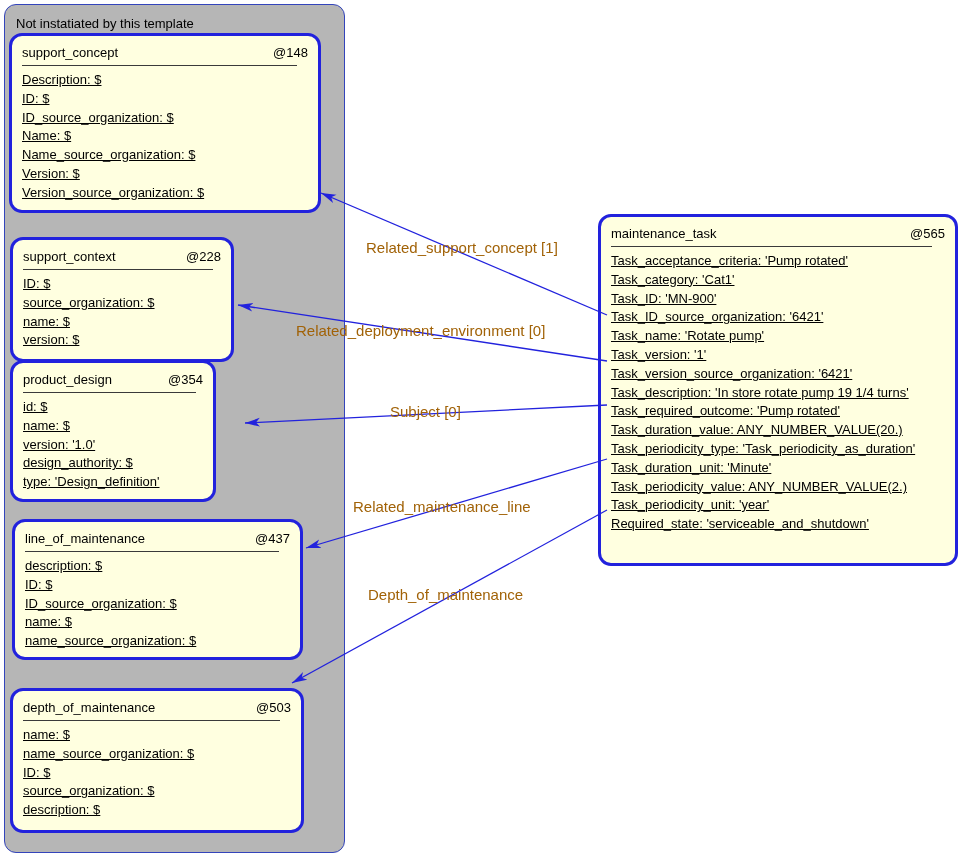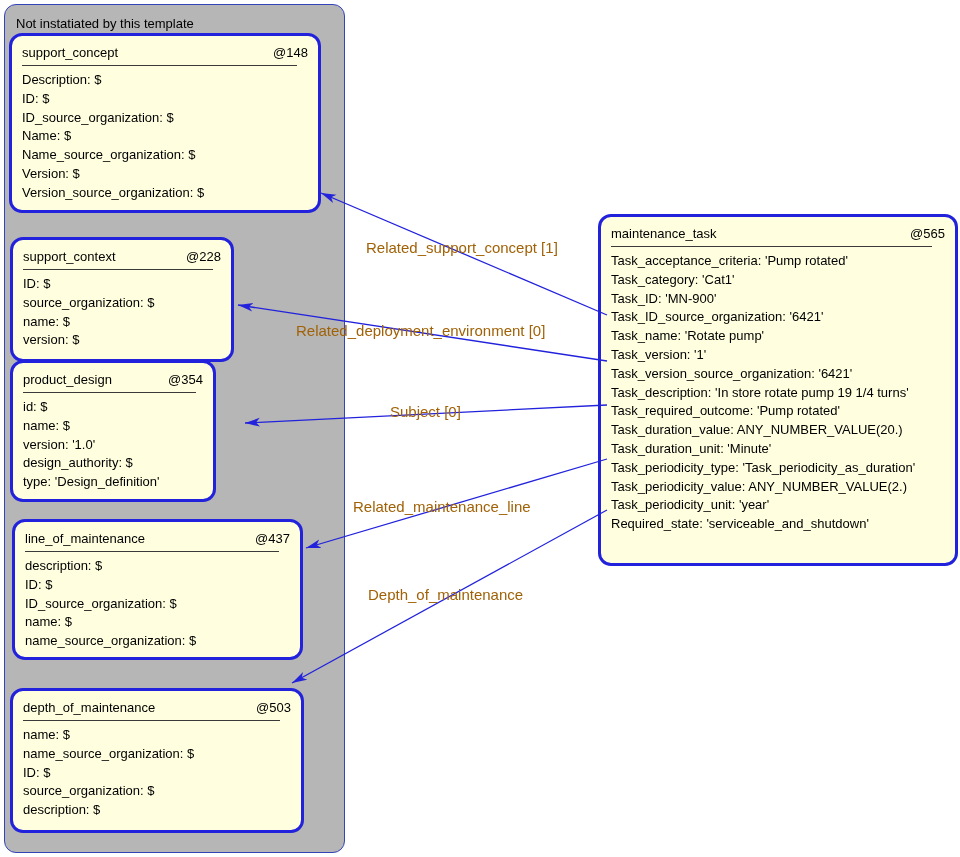--- a/index.html
+++ b/index.html
@@ -21,21 +21,21 @@
     font-size:13px;line-height:18.8px;
   }
   .entity-header{
     display:flex;justify-content:space-between;align-items:baseline;
     line-height:19px;white-space:nowrap;
   }
   .entity-sep{
     border:none;border-top:1px solid #3a3a3a;margin:3px 0 5px 0;width:96%;
   }
   .attrs{white-space:nowrap;}
-  .attrs .attr{height:18.8px;}
+  .attrs .attr{height:18.8px;text-decoration:underline;}
   .rel-label{
     position:absolute;font-size:15px;color:#a16207;white-space:nowrap;z-index:30;
   }
   #arrow-layer{
     position:absolute;left:0;top:0;width:960px;height:857px;
     z-index:20;pointer-events:none;
   }
 </style>
 </head>
 <body>
@@ -129,22 +129,22 @@
       <div class="attr">Task_acceptance_criteria: 'Pump rotated'</div>
       <div class="attr">Task_category: 'Cat1'</div>
       <div class="attr">Task_ID: 'MN-900'</div>
       <div class="attr">Task_ID_source_organization: '6421'</div>
       <div class="attr">Task_name: 'Rotate pump'</div>
       <div class="attr">Task_version: '1'</div>
       <div class="attr">Task_version_source_organization: '6421'</div>
       <div class="attr">Task_description: 'In store rotate pump 19 1/4 turns'</div>
       <div class="attr">Task_required_outcome: 'Pump rotated'</div>
       <div class="attr">Task_duration_value: ANY_NUMBER_VALUE(20.)</div>
+      <div class="attr">Task_periodicity_type: 'Task_periodicity_as_duration'</div>
       <div class="attr">Task_duration_unit: 'Minute'</div>
-      <div class="attr">Task_periodicity_type: 'Task_periodicity_as_duration'</div>
       <div class="attr">Task_periodicity_value: ANY_NUMBER_VALUE(2.)</div>
       <div class="attr">Task_periodicity_unit: 'year'</div>
       <div class="attr">Required_state: 'serviceable_and_shutdown'</div>
     </div>
 </div>
 
 <svg id="arrow-layer" width="960" height="857" viewBox="0 0 960 857" xmlns="http://www.w3.org/2000/svg">
   <defs>
     <marker id="arr" markerUnits="userSpaceOnUse" markerWidth="20" markerHeight="14" refX="15" refY="5" orient="auto">
       <path d="M15,5 L0,0.6 L4,5 L0,9.4 Z" fill="#2222dd"></path>

